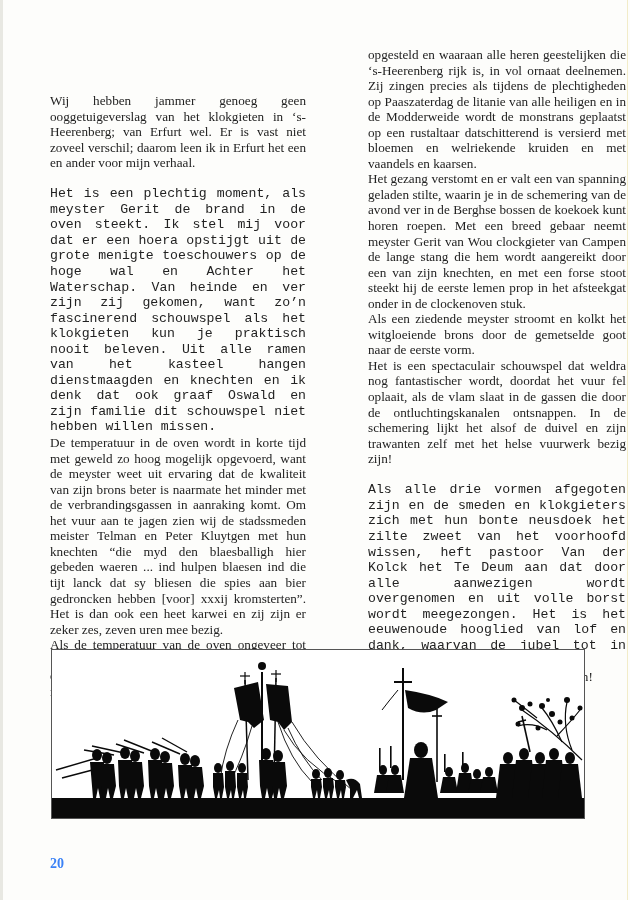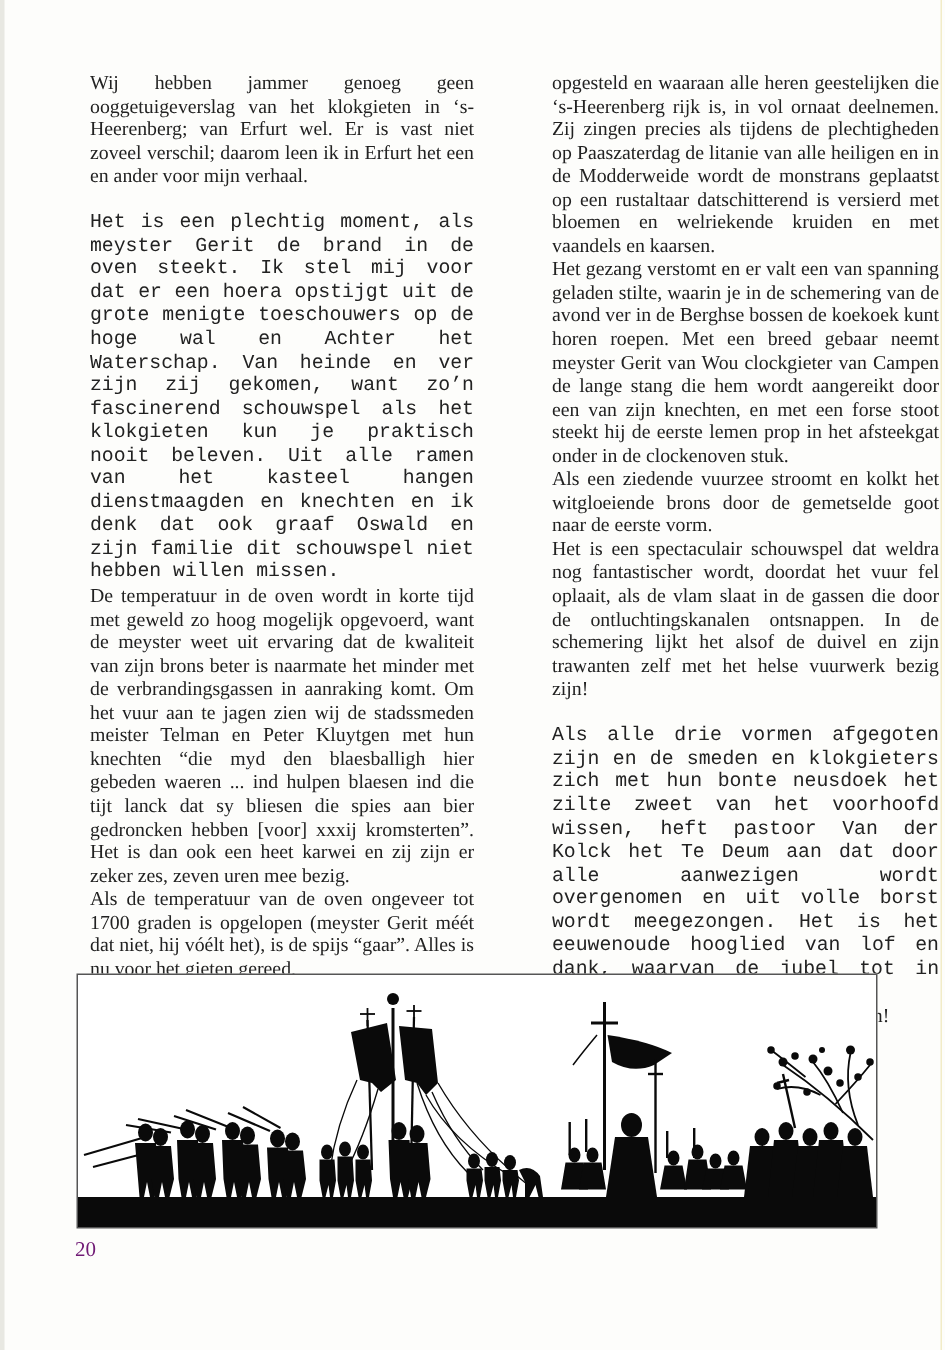--- a/index.html
+++ b/index.html
@@ -10,52 +10,52 @@
     font-family: "Liberation Serif", "DejaVu Serif", serif;
     color: #222;
   }
   .edge-left { position: absolute; left: 0; top: 0; width: 3px; height: 900px; background: #e8e8e2; }
   .edge-right { position: absolute; right: 2px; top: 0; width: 1px; height: 900px; background: #f2ecc8; }
   .col {
     position: absolute; top: 47px;
     font-size: 13.2px; line-height: 15.55px;
     text-align: justify;
   }
-  .col.left { left: 60px; width: 256px; }
+  .col.left { left: 50px; width: 256px; margin-top: 46px; }
   .col.right { left: 332px; width: 258px; margin-left: 36px; }
   .col p { margin: 0; }
   .col p.gap { margin-top: 15.55px; font-family: Liberation Mono, monospace; }
   .col p.last-line-justify { text-align-last: justify; }
   .figure {
     position: absolute; left: 51px; top: 649px; width: 532px; height: 168px;
     border: 1.5px solid #555; background: #fff; overflow: hidden;
   }
   .figure svg { display: block; }
   .page-number {
-    position: absolute; left: 50px; top: 826px;
-    font-size: 14px; color: #701a75;
+    position: absolute; left: 50px; top: 856px;
+    font-size: 14px; color: #3b82f6; font-weight: bold;
   }
 </style>
 </head>
 <body>
 
 <div class="edge-left"></div>
 <div class="edge-right"></div>
 
 <div class="col left">
   <p>Wij hebben jammer genoeg geen ooggetuigeverslag van het klokgieten in ‘s-Heerenberg; van Erfurt wel. Er is vast niet zoveel verschil; daarom leen ik in Erfurt het een en ander voor mijn verhaal.</p>
   <p class="gap">Het is een plechtig moment, als meyster Gerit de brand in de oven steekt. Ik stel mij voor dat er een hoera opstijgt uit de grote menigte toeschouwers op de hoge wal en Achter het Waterschap. Van heinde en ver zijn zij gekomen, want zo’n fascinerend schouwspel als het klokgieten kun je praktisch nooit beleven. Uit alle ramen van het kasteel hangen dienstmaagden en knechten en ik denk dat ook graaf Oswald en zijn familie dit schouwspel niet hebben willen missen.</p>
   <p>De temperatuur in de oven wordt in korte tijd met geweld zo hoog mogelijk opgevoerd, want de meyster weet uit ervaring dat de kwaliteit van zijn brons beter is naarmate het minder met de verbrandingsgassen in aanraking komt. Om het vuur aan te jagen zien wij de stadssmeden meister Telman en Peter Kluytgen met hun knechten “die myd den blaesballigh hier gebeden waeren ... ind hulpen blaesen ind die tijt lanck dat sy bliesen die spies aan bier gedroncken hebben [voor] xxxij kromsterten”. Het is dan ook een heet karwei en zij zijn er zeker zes, zeven uren mee bezig.</p>
   <p>Als de temperatuur van de oven ongeveer tot 1700 graden is opgelopen (meyster Gerit méét dat niet, hij vóélt het), is de spijs “gaar”. Alles is nu voor het gieten gereed.</p>
 </div>
 
 <div class="col right">
   <p>opgesteld en waaraan alle heren geestelijken die ‘s-Heerenberg rijk is, in vol ornaat deelnemen. Zij zingen precies als tijdens de plechtigheden op Paaszaterdag de litanie van alle heiligen en in de Modderweide wordt de monstrans geplaatst op een rustaltaar datschitterend is versierd met bloemen en welriekende kruiden en met vaandels en kaarsen.</p>
   <p>Het gezang verstomt en er valt een van spanning geladen stilte, waarin je in de schemering van de avond ver in de Berghse bossen de koekoek kunt horen roepen. Met een breed gebaar neemt meyster Gerit van Wou clockgieter van Campen de lange stang die hem wordt aangereikt door een van zijn knechten, en met een forse stoot steekt hij de eerste lemen prop in het afsteekgat onder in de clockenoven stuk.</p>
-  <p>Als een ziedende vuurzee stroomt en kolkt het witgloeiende brons door de gemetselde goot naar de eerste vorm.</p>
+  <p>Als een ziedende meyster stroomt en kolkt het witgloeiende brons door de gemetselde goot naar de eerste vorm.</p>
   <p>Het is een spectaculair schouwspel dat weldra nog fantastischer wordt, doordat het vuur fel oplaait, als de vlam slaat in de gassen die door de ontluchtingskanalen ontsnappen. In de schemering lijkt het alsof de duivel en zijn trawanten zelf met het helse vuurwerk bezig zijn!</p>
   <p class="gap">Als alle drie vormen afgegoten zijn en de smeden en klokgieters zich met hun bonte neusdoek het zilte zweet van het voorhoofd wissen, heft pastoor Van der Kolck het Te Deum aan dat door alle aanwezigen wordt overgenomen en uit volle borst wordt meegezongen. Het is het eeuwenoude hooglied van lof en dank, waarvan de jubel tot in wijde omtrek wordt gehoord.</p>
   <p>Sint-Pancratius heeft zijn nieuwe klokken!</p>
 </div>
 
 <div class="figure">
   <svg width="532" height="168" viewBox="0 0 532 168">
     <g fill="#0a0a0a" stroke="#0a0a0a">
 
       <rect x="0" y="148" width="532" height="20" stroke="none"></rect>

